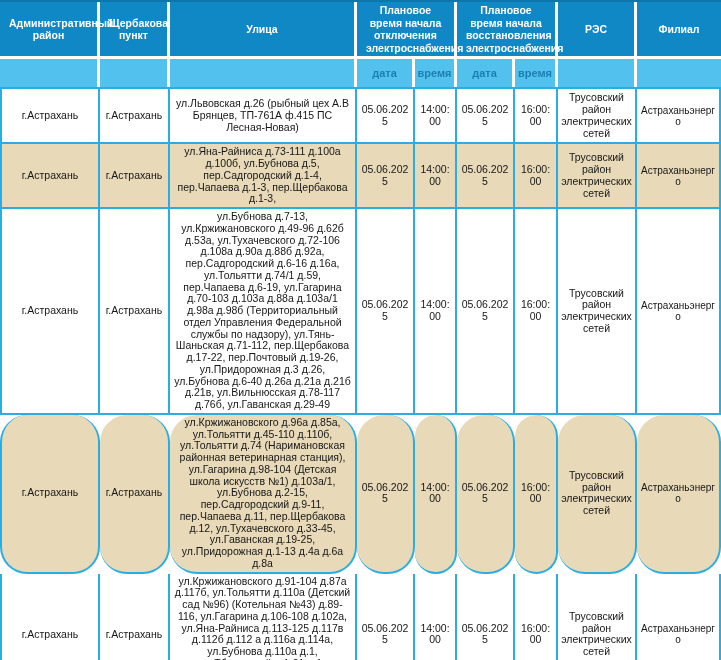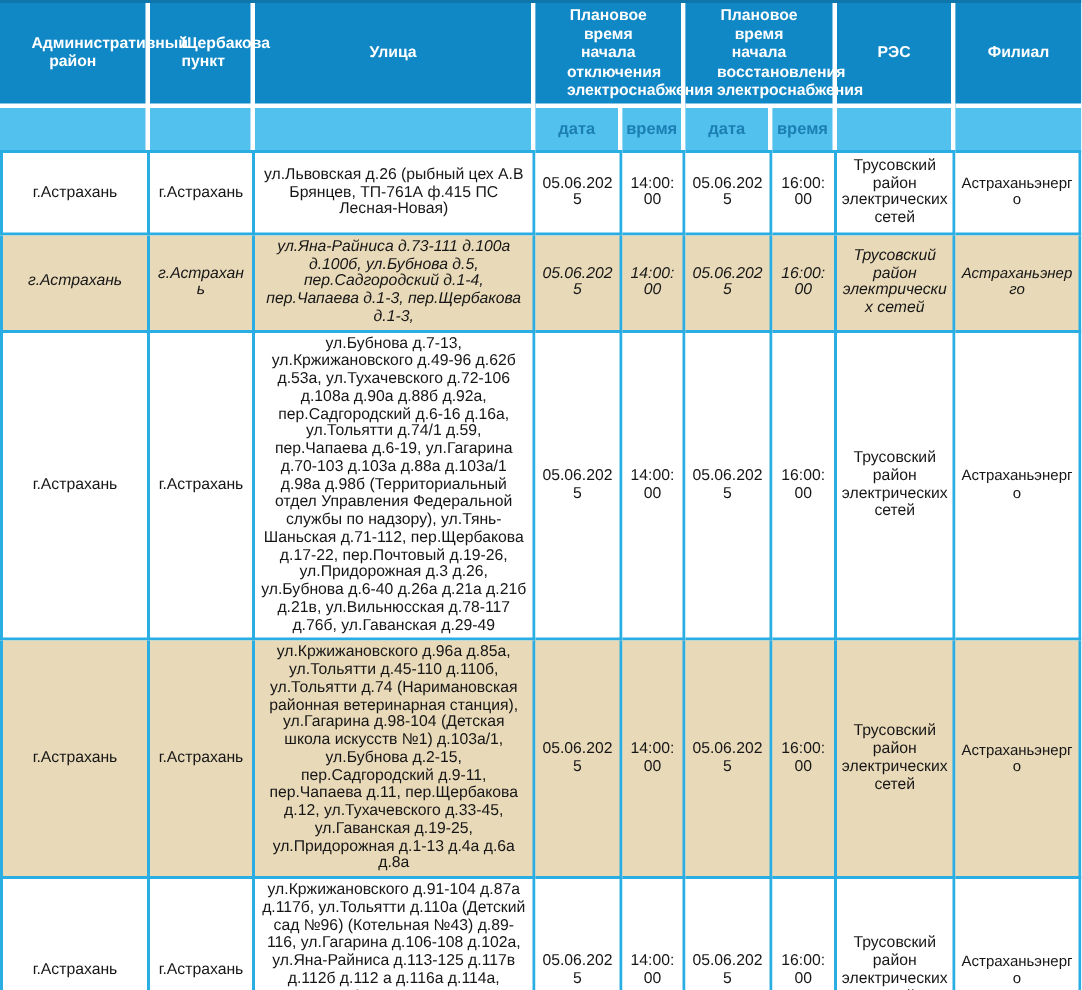--- a/index.html
+++ b/index.html
@@ -26,21 +26,21 @@
     vertical-align: middle;
     text-align: center;
     font-weight: bold;
   }
   .th-main {
     background: var(--header-bg, #1088c6);
     color: #ffffff;
     font-size: 10.5px;
     line-height: 1.2;
     height: 53px;
-    padding: 2px 21px;
+    padding: 2px 9px;
     border-right: 3px solid #ffffff;
     border-bottom: 3px solid #ffffff;
   }
   .th-main:last-child { border-right: 0; }
   .th-sub {
     background: var(--subheader-bg, #52c1ee);
     color: var(--subheader-text, #1b7fb4);
     font-size: 11px;
     height: 28px;
     padding: 1px 2px;
@@ -59,23 +59,23 @@
     padding: 2px 3px;
     line-height: 1.12;
     background: #ffffff;
     word-wrap: break-word;
   }
   tbody td:first-child { border-left: 2px solid var(--border, #2aade3); }
   tbody tr:first-child td { border-top: 2px solid var(--border, #2aade3); }
   tbody tr:nth-child(even) td { background: var(--row-alt, #e8d9b8); }
 
   tbody tr:nth-child(1) td { height: 57px; }
-  tbody tr:nth-child(2) td { height: 48px; font-style: italic; }
+  tbody tr:nth-child(2) td { height: 48px; }
   tbody tr:nth-child(3) td { height: 147px; }
-  tbody tr:nth-child(4) td { height: 123px; }
+  tbody tr:nth-child(4) td { height: 123px; border-radius: 27px; }
   tbody tr:nth-child(5) td { height: 101px; }
   tbody tr:nth-child(6) td { height: 48px; }
   tbody tr:nth-child(7) td { height: 58px; }
   tbody tr:nth-child(8) td { height: 40px; }
 
   .cell-street { font-size: 10.5px; margin-top: 48px; }
   .cell-branch { font-size: 10px; }
   .cell-res    { font-size: 10.5px; margin-left: 48px; }
 </style>
 </head>

